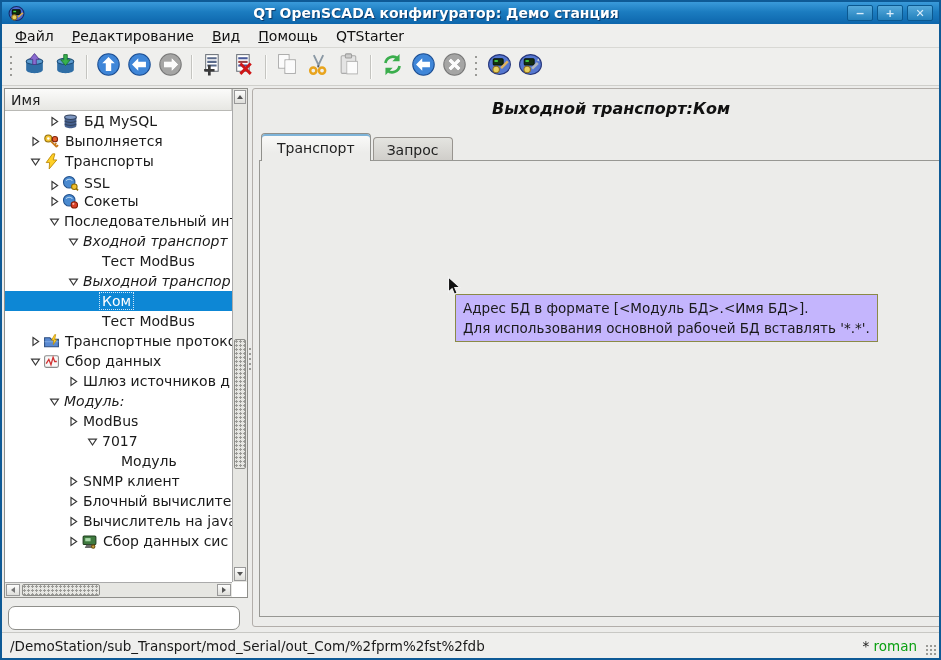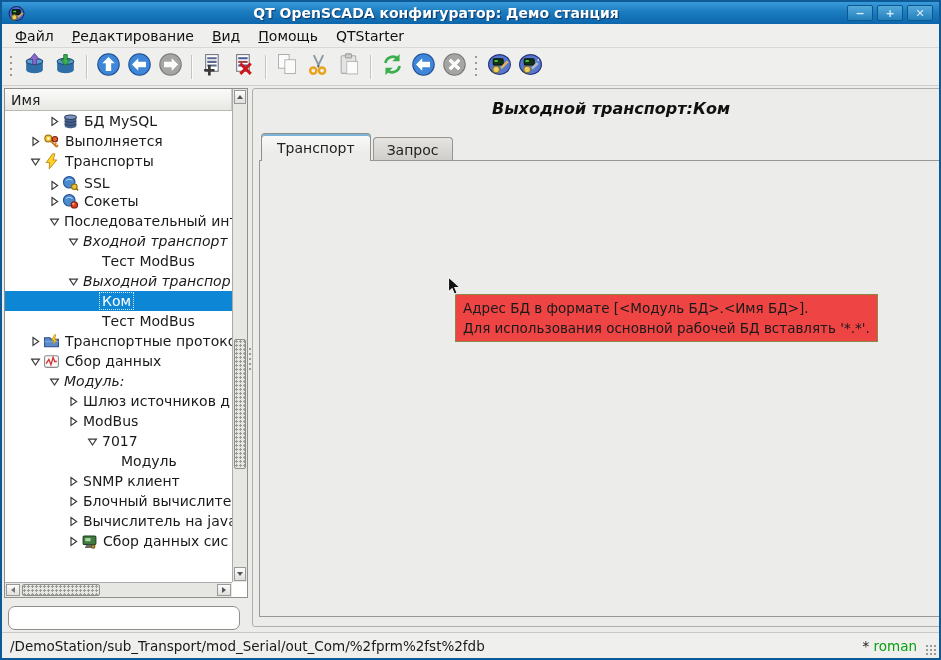--- a/index.html
+++ b/index.html
@@ -97,21 +97,21 @@
     display:flex;align-items:center;justify-content:center;color:#1464c8;font-size:12px;font-weight:bold;line-height:1;}
   .combo{width:147px;height:24px;border:1px solid #8a8a86;border-radius:3px;
     background:linear-gradient(#fdfdfc,#e2e2de);display:flex;align-items:center;}
   .combo .cval{flex:1;padding-left:7px;font-size:13.5px;color:#111;}
   .combo .cbtn{width:21px;height:100%;border-left:1px solid #b5b5b1;display:flex;align-items:center;justify-content:center;}
   .statusval{font-weight:bold;line-height:19px;width:578px;}
   textarea.descr{position:absolute;border:1px solid #8a8a86;border-radius:2px;background:#fff;
     resize:none;font-family:inherit;font-size:13.5px;padding:3px;}
 
   
-  .tooltip{position:absolute;left:453px;top:292px;background:#ef4444;border:1px solid #8a8a46;
+  .tooltip{position:absolute;left:453px;top:292px;background:#c4b5fd;border:1px solid #8a8a46;
     padding:3px 7px;font-size:13.5px;color:#1a1a1a;line-height:20px;z-index:20;white-space:nowrap;}
   .cursor{position:absolute;left:445px;top:274px;z-index:30;}
 
   
   .statusbar{position:absolute;left:0;right:0;bottom:0;height:26px;background:#efefed;
     border-top:1px solid #c8c8c4;display:flex;align-items:center;padding:0 8px;font-size:13.5px;color:#1a1a1a;}
   .statusbar .path{flex:1;white-space:nowrap;overflow:hidden;}
   .statusbar .user{margin-right:14px;white-space:nowrap;}
   .statusbar .user .uname{color:#0ba012;}
   .sgrip{position:absolute;right:2px;bottom:2px;width:12px;height:12px;
@@ -404,35 +404,35 @@
             </svg>
           </span>
           <span class="tico">
             <svg viewBox="0 0 16 16">
               <rect x="1.5" y="2.5" width="13" height="11" rx="1.5" fill="#f8f8f8" stroke="#8a8a8a"></rect>
               <path d="M3 10l2.5-4 2 5 2-7 1.5 4H13" stroke="#d03030" fill="none" stroke-width="1.2"></path>
             </svg>
           </span>
           <span class="lbl">Сбор данных</span>
         </div>
+        <div class="trowi" style="padding-left: 61px;">
+          <span class="exp">
+            <svg width="11" height="11" viewBox="0 0 11 11">
+              <path d="M3 1.6 8.6 5.5 3 9.4Z" fill="none" stroke="#3a3a3a" stroke-width="1.2"></path>
+            </svg>
+          </span>
+          <span class="lbl">Шлюз источников д</span>
+        </div>
         <div class="trowi italic" style="padding-left: 42px;">
           <span class="exp">
             <svg width="11" height="11" viewBox="0 0 11 11">
               <path d="M1.6 3.2h7.8L5.5 9Z" fill="none" stroke="#3a3a3a" stroke-width="1.2"></path>
             </svg>
           </span>
           <span class="lbl">Модуль:</span>
-        </div>
-        <div class="trowi" style="padding-left: 61px;">
-          <span class="exp">
-            <svg width="11" height="11" viewBox="0 0 11 11">
-              <path d="M3 1.6 8.6 5.5 3 9.4Z" fill="none" stroke="#3a3a3a" stroke-width="1.2"></path>
-            </svg>
-          </span>
-          <span class="lbl">Шлюз источников д</span>
         </div>
         <div class="trowi" style="padding-left: 61px;">
           <span class="exp">
             <svg width="11" height="11" viewBox="0 0 11 11">
               <path d="M3 1.6 8.6 5.5 3 9.4Z" fill="none" stroke="#3a3a3a" stroke-width="1.2"></path>
             </svg>
           </span>
           <span class="lbl">ModBus</span>
         </div>
         <div class="trowi" style="padding-left: 80px;">

